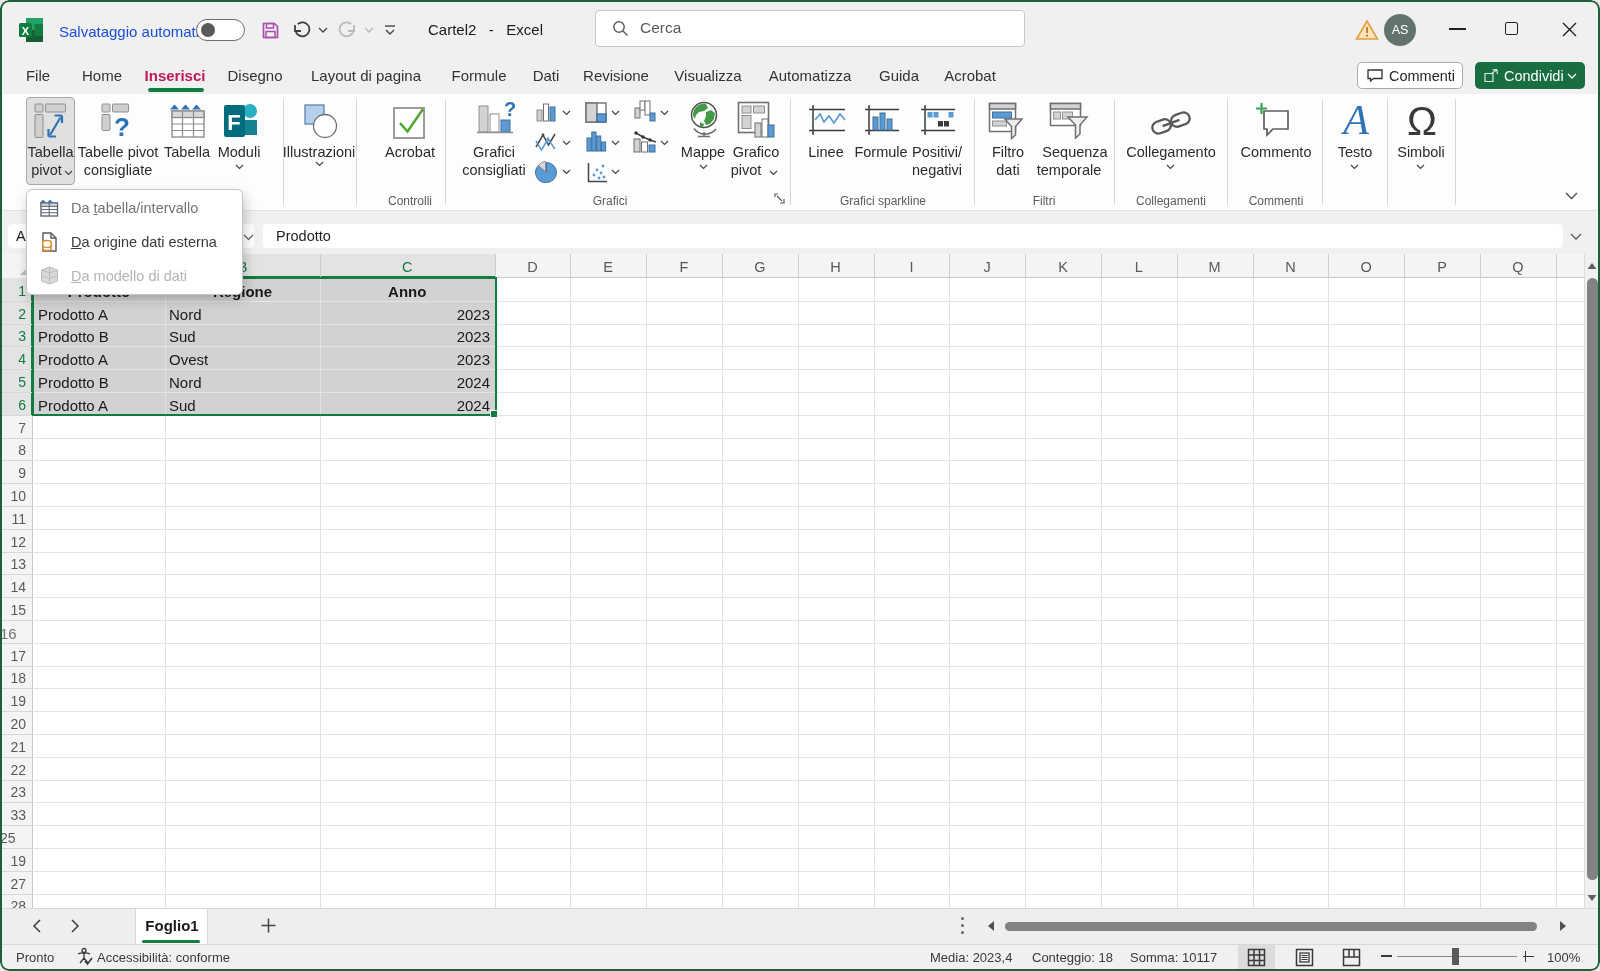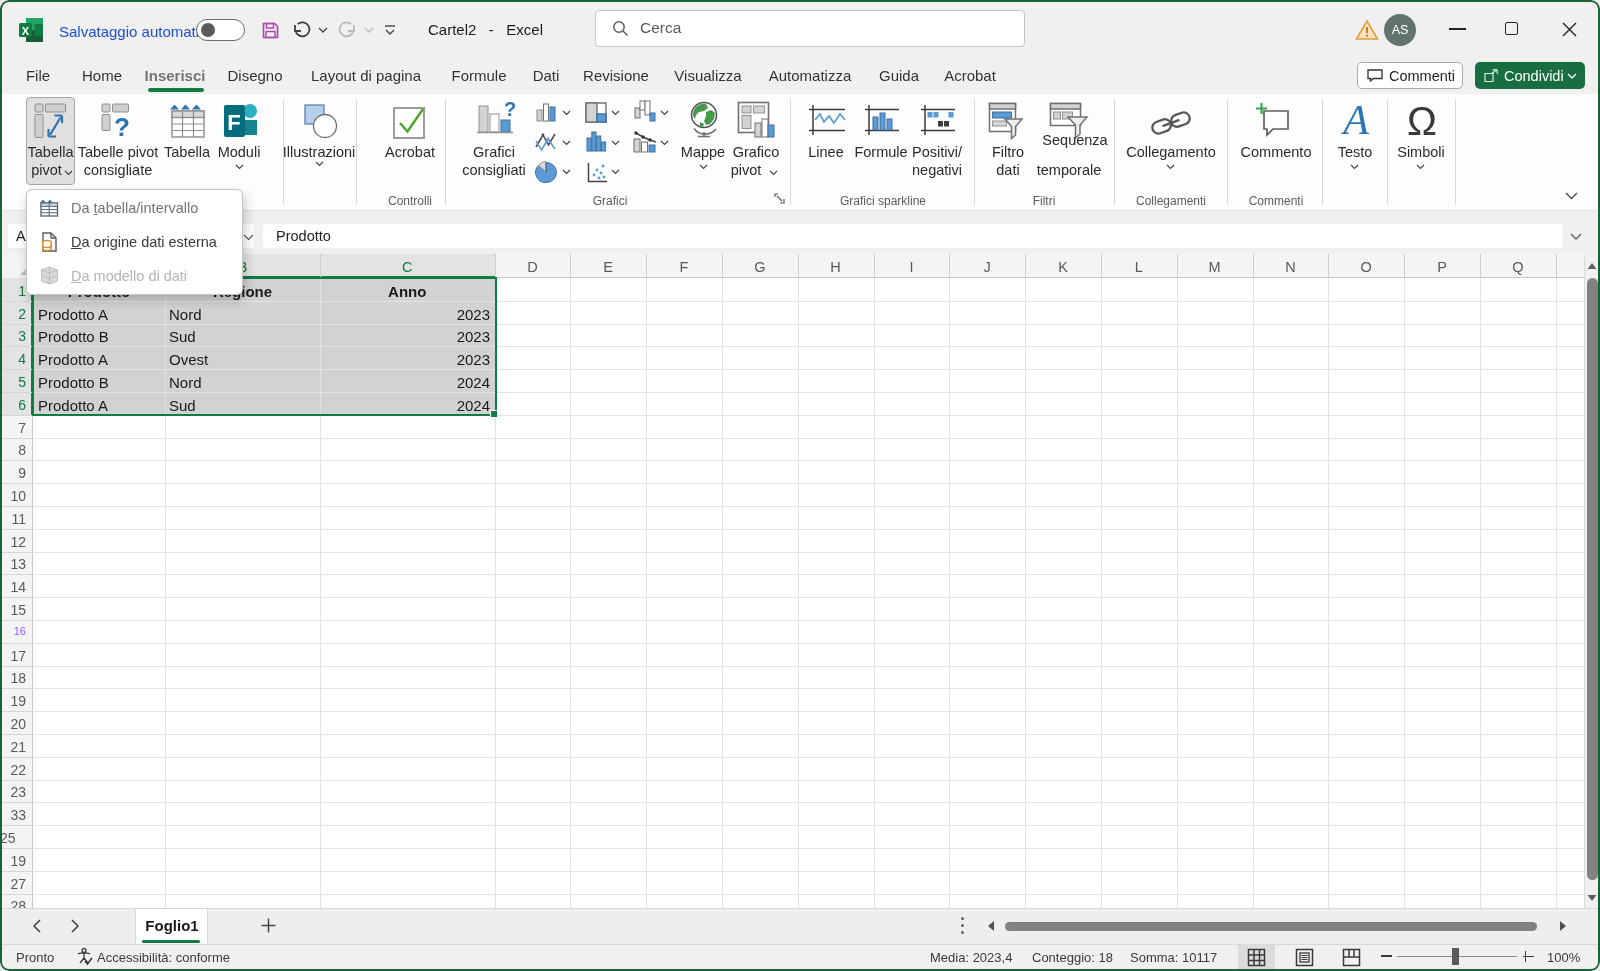--- a/index.html
+++ b/index.html
@@ -63,21 +63,21 @@
 <div class="abs" style="left:1384px;top:14px;width:32px;height:32px;border-radius:16px;background:#62736d;color:#fff;font-size:12.5px;text-align:center;line-height:32px">AS</div>
 <div class="abs" style="left:1449px;top:28px;width:17px;height:1.6px;background:#222"></div>
 <div class="abs" style="left:1505px;top:22px;width:13px;height:13px;border:1.4px solid #222;border-radius:2px"></div>
 <svg class="abs" style="left:1562px;top:22px" width="15" height="15" viewBox="0 0 15 15">
       <path d="M1 1l13 13M14 1L1 14" stroke="#222" stroke-width="1.4"></path>
     </svg>
 
 <div class="abs" style="left:0;top:56px;width:1600px;height:38px;background:#f0f0f0"></div>
 <div class="tabtxt" style="left:38px;top:67px;transform:translateX(-50%)">File</div>
 <div class="tabtxt" style="left:102px;top:67px;transform:translateX(-50%)">Home</div>
-<div class="tabtxt" style="left:175px;top:67px;transform:translateX(-50%);font-weight:bold;color:#737373">Inserisci</div>
+<div class="tabtxt" style="left:175px;top:67px;transform:translateX(-50%);font-weight:bold;color:#be185d">Inserisci</div>
 <div class="abs" style="left:148px;top:88px;width:56px;height:3.5px;border-radius:2px;background:#107c41"></div>
 <div class="tabtxt" style="left:255px;top:67px;transform:translateX(-50%)">Disegno</div>
 <div class="tabtxt" style="left:366px;top:67px;transform:translateX(-50%)">Layout di pagina</div>
 <div class="tabtxt" style="left:479px;top:67px;transform:translateX(-50%)">Formule</div>
 <div class="tabtxt" style="left:546px;top:67px;transform:translateX(-50%)">Dati</div>
 <div class="tabtxt" style="left:616px;top:67px;transform:translateX(-50%)">Revisione</div>
 <div class="tabtxt" style="left:708px;top:67px;transform:translateX(-50%)">Visualizza</div>
 <div class="tabtxt" style="left:810px;top:67px;transform:translateX(-50%)">Automatizza</div>
 <div class="tabtxt" style="left:899px;top:67px;transform:translateX(-50%)">Guida</div>
 <div class="tabtxt" style="left:970px;top:67px;transform:translateX(-50%)">Acrobat</div>
@@ -337,21 +337,21 @@
 <div class="blabel" style="left:948px;top:144px;width:120px">Filtro</div>
 <div class="blabel" style="left:948px;top:162px;width:120px">dati</div>
 
 <svg class="abs" style="left:1049px;top:102px" width="40" height="38" viewBox="0 0 40 38">
   <rect x="1.5" y="1.5" width="30" height="22" fill="#fff" stroke="#707070" stroke-width="1.5"></rect>
   <rect x="1.5" y="1.5" width="30" height="5.5" fill="#d3d3d3" stroke="#707070" stroke-width="1.5"></rect>
   <rect x="4.5" y="10" width="7" height="7" fill="#d3d3d3" stroke="#8f8f8f"></rect>
   <rect x="13.5" y="10" width="10" height="7" fill="#d3d3d3" stroke="#8f8f8f"></rect>
   <path d="M19 15h19l-7 8v9l-4.5 4v-13z" fill="#eeeeee" stroke="#707070" stroke-width="1.5"></path>
 </svg>
-<div class="blabel" style="left:1009px;top:132px;width:132px">Sequenza</div>
+<div class="blabel" style="left:1009px;top:144px;width:132px">Sequenza</div>
 <div class="blabel" style="left:1009px;top:162px;width:120px">temporale</div>
 
 <svg class="abs" style="left:1148px;top:106px" width="46" height="34" viewBox="0 0 46 34">
   <g transform="rotate(-20 23 17)">
    <rect x="3.5" y="11" width="19" height="12" rx="6" fill="none" stroke="#585858" stroke-width="2.3"></rect>
    <rect x="23.5" y="11" width="19" height="12" rx="6" fill="none" stroke="#585858" stroke-width="2.3"></rect>
    <path d="M14 17h18" stroke="#585858" stroke-width="2.3"></path>
   </g>
 </svg>
 <div class="blabel" style="left:1111px;top:144px;width:120px">Collegamento</div>
@@ -500,21 +500,21 @@
 <div class="abs" style="left:33px;top:297.6px;width:1551px;height:1px;background:#e4e4e4"></div>
 <div class="abs" style="left:0;top:302.4px;width:26px;text-align:right;font-size:14px;color:#5a5a5a">13</div>
 <div class="abs" style="left:0;top:320.4px;width:33px;height:1px;background:#d7d7d7"></div>
 <div class="abs" style="left:33px;top:320.4px;width:1551px;height:1px;background:#e4e4e4"></div>
 <div class="abs" style="left:0;top:325.2px;width:26px;text-align:right;font-size:14px;color:#5a5a5a">14</div>
 <div class="abs" style="left:0;top:343.2px;width:33px;height:1px;background:#d7d7d7"></div>
 <div class="abs" style="left:33px;top:343.2px;width:1551px;height:1px;background:#e4e4e4"></div>
 <div class="abs" style="left:0;top:348.0px;width:26px;text-align:right;font-size:14px;color:#5a5a5a">15</div>
 <div class="abs" style="left:0;top:366.0px;width:33px;height:1px;background:#d7d7d7"></div>
 <div class="abs" style="left:33px;top:366.0px;width:1551px;height:1px;background:#e4e4e4"></div>
-<div class="abs" style="left:0;top:370.8px;width:26px;text-align:right;font-size:11px;color:#8b5cf6">16</div>
+<div class="abs" style="left:0;top:370.8px;width:26px;text-align:left;font-size:15px;color:#737373">16</div>
 <div class="abs" style="left:0;top:388.8px;width:33px;height:1px;background:#d7d7d7"></div>
 <div class="abs" style="left:33px;top:388.8px;width:1551px;height:1px;background:#e4e4e4"></div>
 <div class="abs" style="left:0;top:393.6px;width:26px;text-align:right;font-size:14px;color:#5a5a5a">17</div>
 <div class="abs" style="left:0;top:411.6px;width:33px;height:1px;background:#d7d7d7"></div>
 <div class="abs" style="left:33px;top:411.6px;width:1551px;height:1px;background:#e4e4e4"></div>
 <div class="abs" style="left:0;top:416.4px;width:26px;text-align:right;font-size:14px;color:#5a5a5a">18</div>
 <div class="abs" style="left:0;top:434.4px;width:33px;height:1px;background:#d7d7d7"></div>
 <div class="abs" style="left:33px;top:434.4px;width:1551px;height:1px;background:#e4e4e4"></div>
 <div class="abs" style="left:0;top:439.2px;width:26px;text-align:right;font-size:14px;color:#5a5a5a">19</div>
 <div class="abs" style="left:0;top:457.2px;width:33px;height:1px;background:#d7d7d7"></div>

